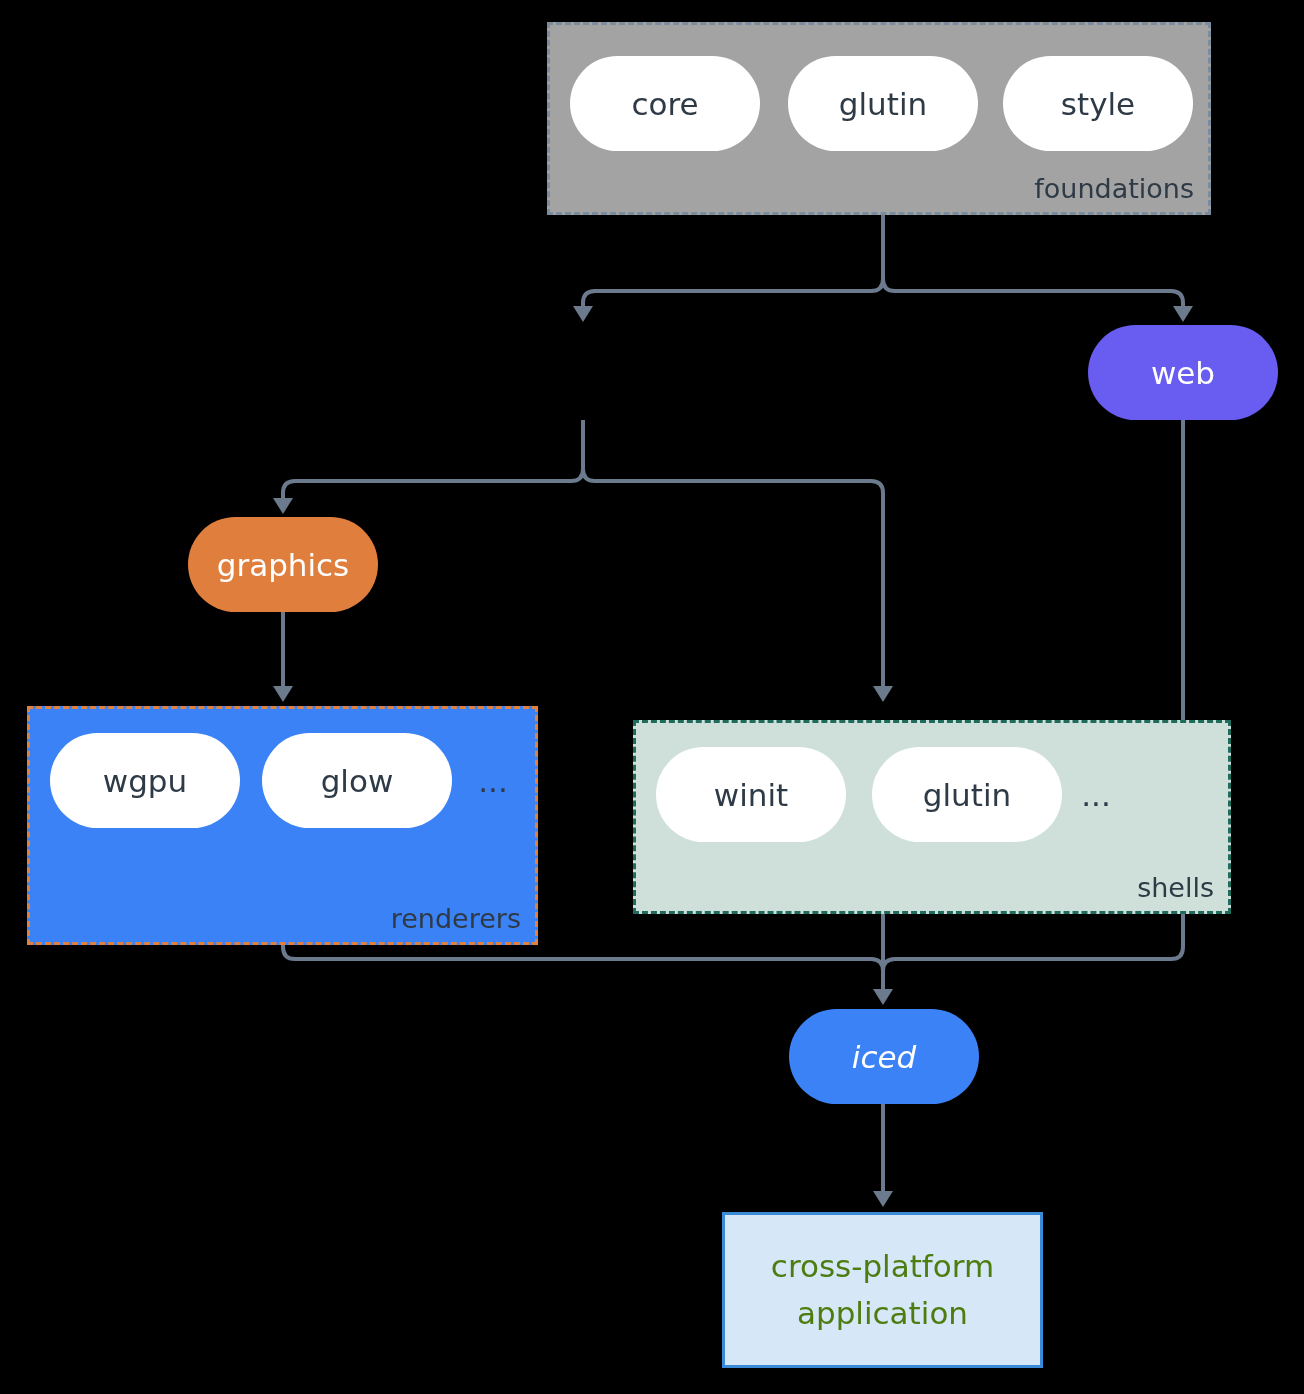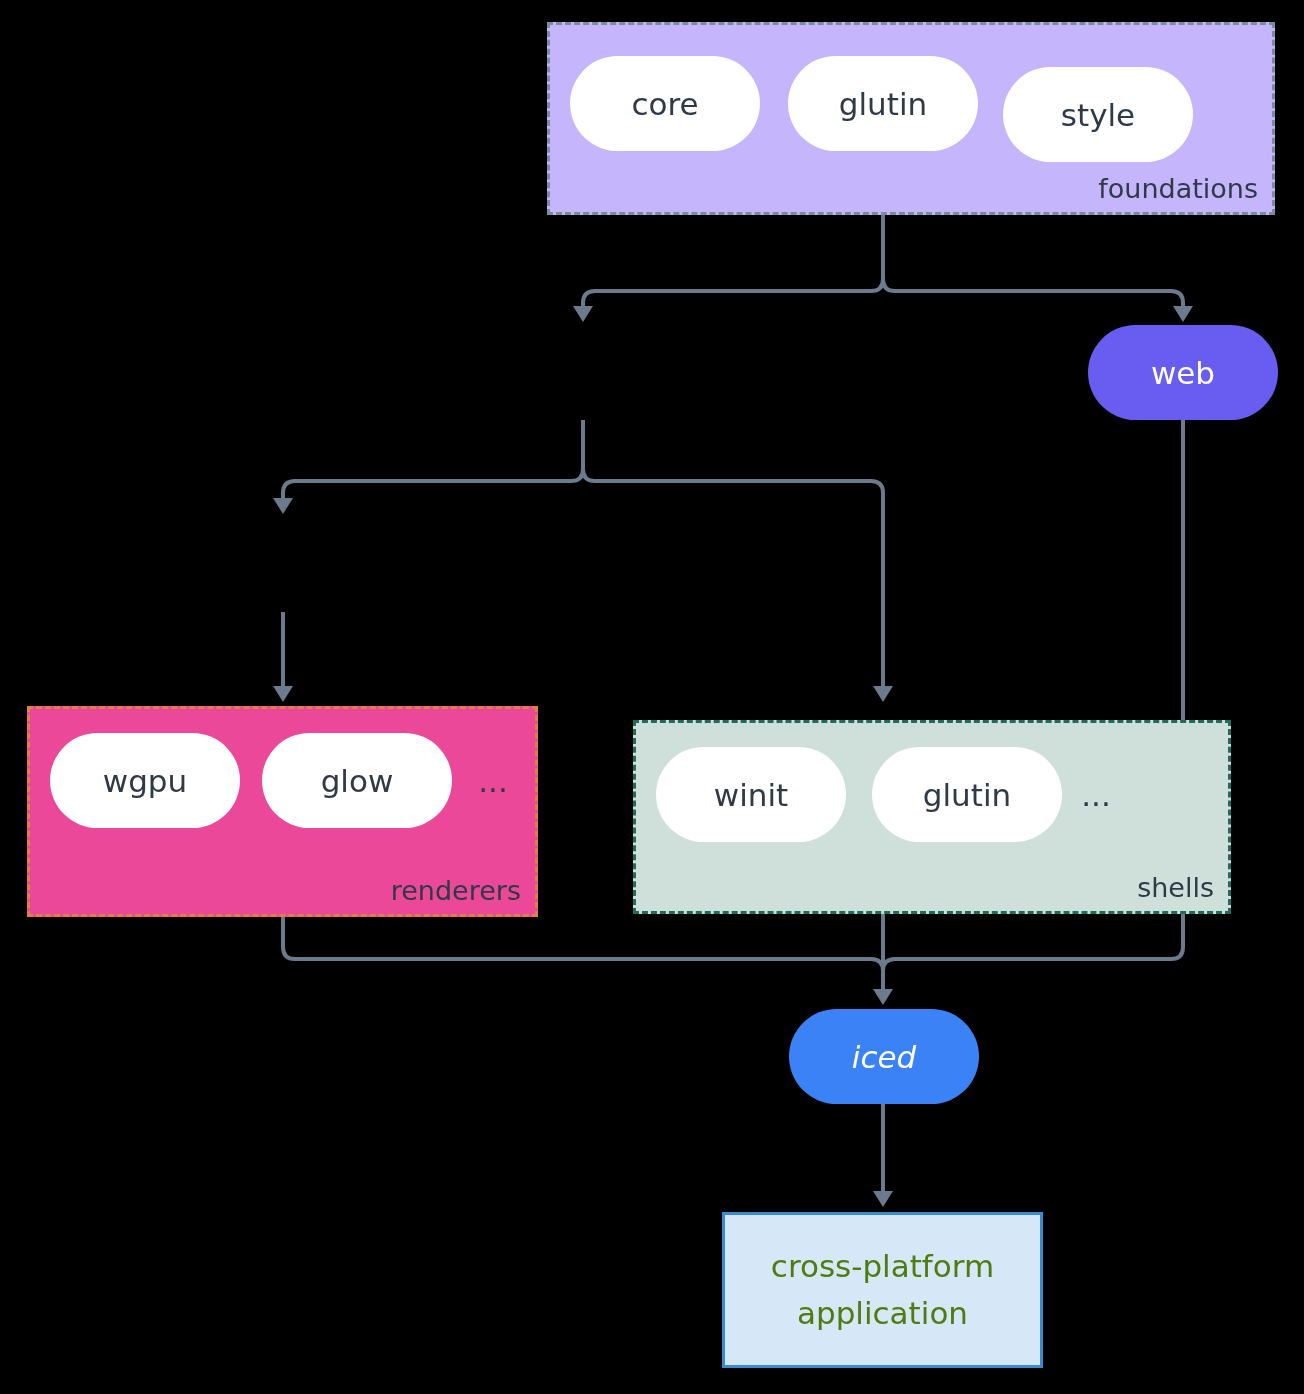--- a/index.html
+++ b/index.html
@@ -8,26 +8,26 @@
     width: 1304px;
     height: 1394px;
     background: #000000;
     font-family: "DejaVu Sans", "Liberation Sans", sans-serif;
     overflow: hidden;
   }
   #edges { position: absolute; left: 0; top: 0; pointer-events: none; }
 
   .group { position: absolute; box-sizing: border-box; }
   #foundations-box {
-    left: 547px; top: 22px; width: 728px; height: 193px;
-    background: #c4b5fd; border: 3px dashed #7b8c9f;
+    left: 547px; top: 22px; width: 664px; height: 193px;
+    background: #a3a3a3; border: 3px dashed #7b8c9f;
   }
   #renderers-box {
-    left: 27px; top: 706px; width: 511px; height: 211px;
-    background: #ec4899; border: 3px dashed #e0823d;
+    left: 27px; top: 706px; width: 511px; height: 239px;
+    background: #3b82f6; border: 3px dashed #e0823d;
   }
   #shells-box {
     left: 633px; top: 720px; width: 598px; height: 194px;
     background: #cfe0da; border: 3px dashed #206c5c;
   }
   .group-label {
     position: absolute; right: 14px; bottom: 8px;
     font-size: 27px; color: #2e3a46;
   }
 
@@ -81,26 +81,27 @@
       <polygon points="273,686 293,686 283,702"></polygon>
       <polygon points="873,686 893,686 883,702"></polygon>
       <polygon points="873,989 893,989 883,1005"></polygon>
       <polygon points="873,1191 893,1191 883,1207"></polygon>
     </g>
   </svg>
 
   <div class="group" id="foundations-box">
     <div class="pill white" style="left:20px; top:31px;">core</div>
     <div class="pill white" style="left:238px; top:31px;">glutin</div>
-    <div class="pill white" style="left:453px; top:42px;">style</div>
+    <div class="pill white" style="left:453px; top:31px;">style</div>
     <div class="group-label">foundations</div>
   </div>
 
   <div class="pill purple" style="left:1088px; top:325px;">web</div>
 
+  <div class="pill orange" style="left:188px; top:517px;">graphics</div>
 
   <div class="group" id="renderers-box">
     <div class="pill white" style="left:20px; top:24px;">wgpu</div>
     <div class="pill white" style="left:232px; top:24px;">glow</div>
     <div class="ellipsis" style="left:428px;">...</div>
     <div class="group-label">renderers</div>
   </div>
 
   <div class="group" id="shells-box">
     <div class="pill white" style="left:20px; top:24px;">winit</div>

